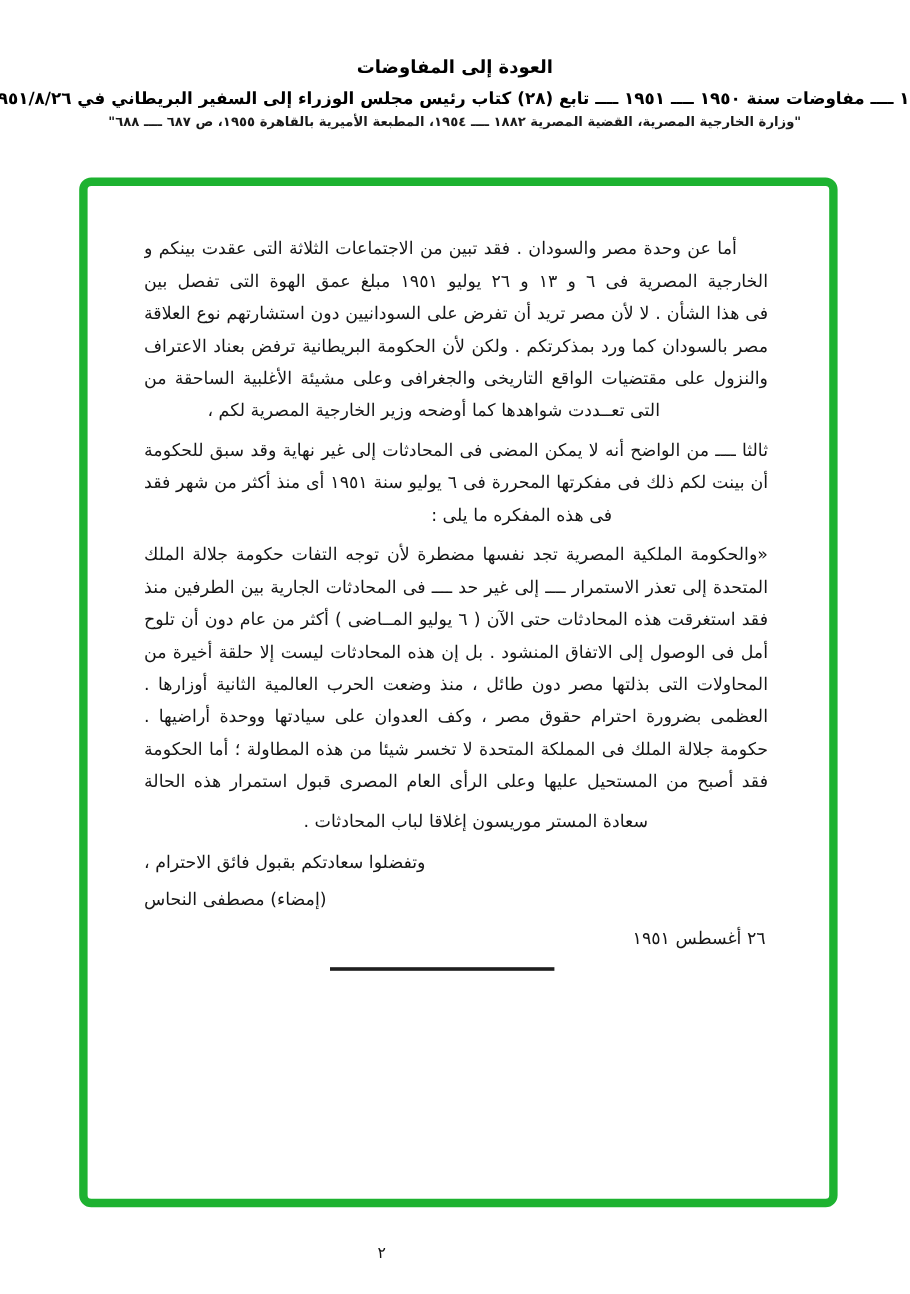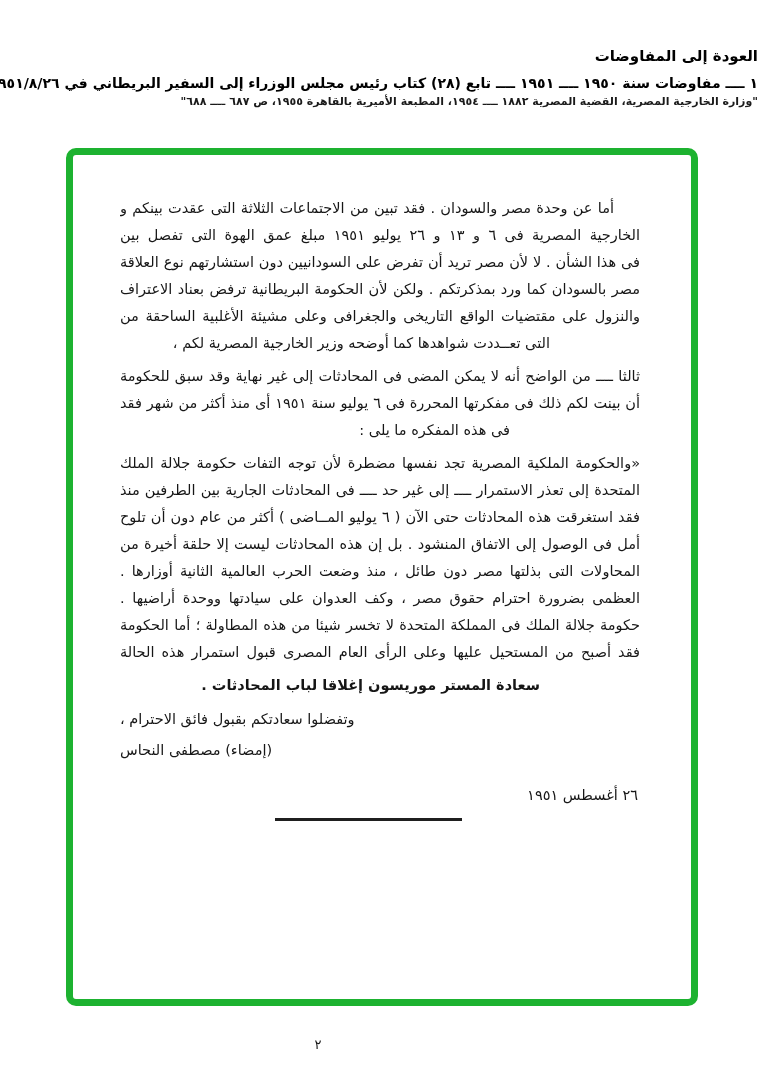--- a/index.html
+++ b/index.html
@@ -1,44 +1,44 @@
 <!DOCTYPE html>
 <html lang="ar" dir="rtl"><head>
 <meta charset="utf-8">
 <style>
   html,body{margin:0;padding:0;background:#ffffff;}
   body{width:758px;height:1078px;font-family:"DejaVu Sans",sans-serif;}
   .canvas{position:relative;width:758px;height:1078px;background:#ffffff;overflow:hidden;direction:rtl;}
 
   
-  .doc-header{position:absolute;top:0;right:0;left:0;color:#000;}
+  .doc-header{position:absolute;top:0;right:0;left:0;text-align:center;color:#000;}
   .doc-title{margin-top:47px;font-size:15px;font-weight:bold;letter-spacing:0;}
   .doc-subtitle{margin-top:10px;font-size:14px;font-weight:bold;white-space:nowrap;}
   .doc-source{margin-top:4px;font-size:11px;font-weight:bold;color:#1a1a1a;}
 
   
   .scan-frame{position:absolute;top:148px;left:66px;width:632px;height:858px;
               box-sizing:border-box;border:7px solid #1db230;border-radius:10px;
               background:#ffffff;}
   .scan-content{padding:40px 51px 0 47px;font-size:14.5px;line-height:27px;
                 color:#161616;direction:rtl;}
 
   .para{margin:0 0 6px 0;}
   .line{text-align:justify;text-align-last:justify;max-height:27px;overflow:hidden;}
 
   
   #para-sudan .line:first-child{padding-right:26px;}
   #para-sudan .line:last-child{text-align:right;text-align-last:right;padding-right:90px;}
   #para-thirdly .line:last-child{text-align:left;text-align-last:right;padding-right:130px;}
   #para-quote .line:last-child{text-align:justify;text-align-last:justify;}
-  #para-fourthly .line:last-child{text-align:right;text-align-last:right;padding-right:100px;font-weight:bold;}
+  #para-fourthly .line:last-child{text-align:right;text-align-last:right;padding-right:100px;}
 
   .closing-line{margin-top:7px;text-align:left;padding-right:163px;max-height:27px;overflow:hidden;}
   .signature-line{margin-top:4px;text-align:left;padding-right:277px;max-height:27px;overflow:hidden;}
-  .date-line{margin-top:18px;text-align:right;padding-right:2px;max-height:27px;overflow:hidden;}
+  .date-line{margin-top:6px;text-align:right;padding-right:2px;max-height:27px;overflow:hidden;}
   .sig-rule{margin:9px 178px 0 155px;height:3px;background:#1f1f1f;}
 
   .page-number{position:absolute;top:1037px;left:306px;width:24px;text-align:center;
                font-size:13px;color:#111;}
 </style>
 </head>
 <body>
 
 <div class="canvas">
 

